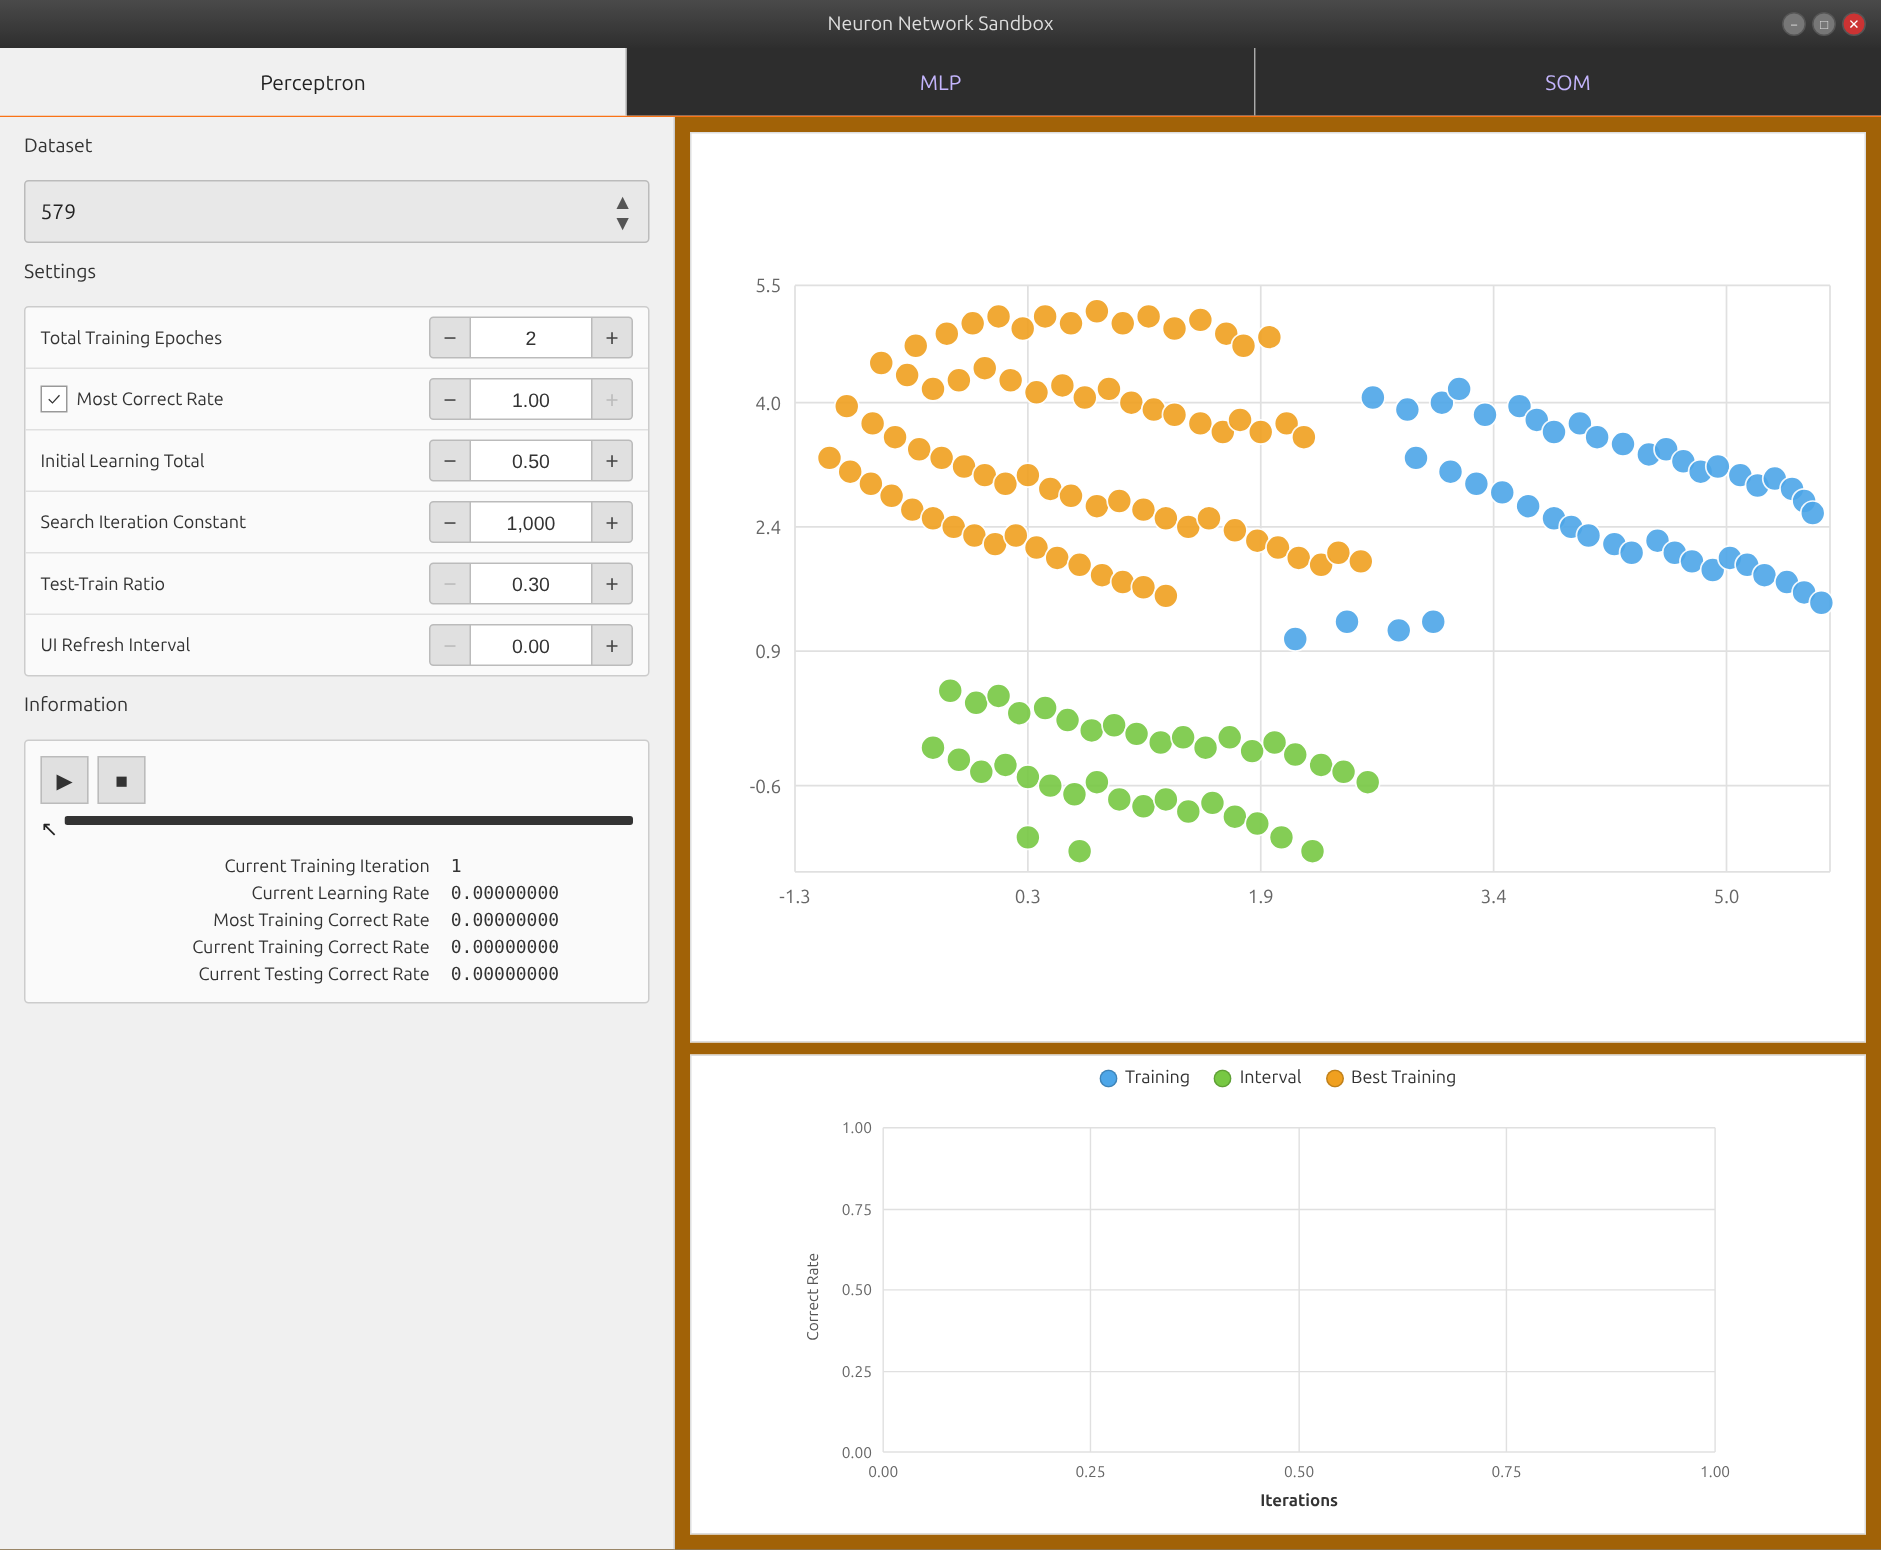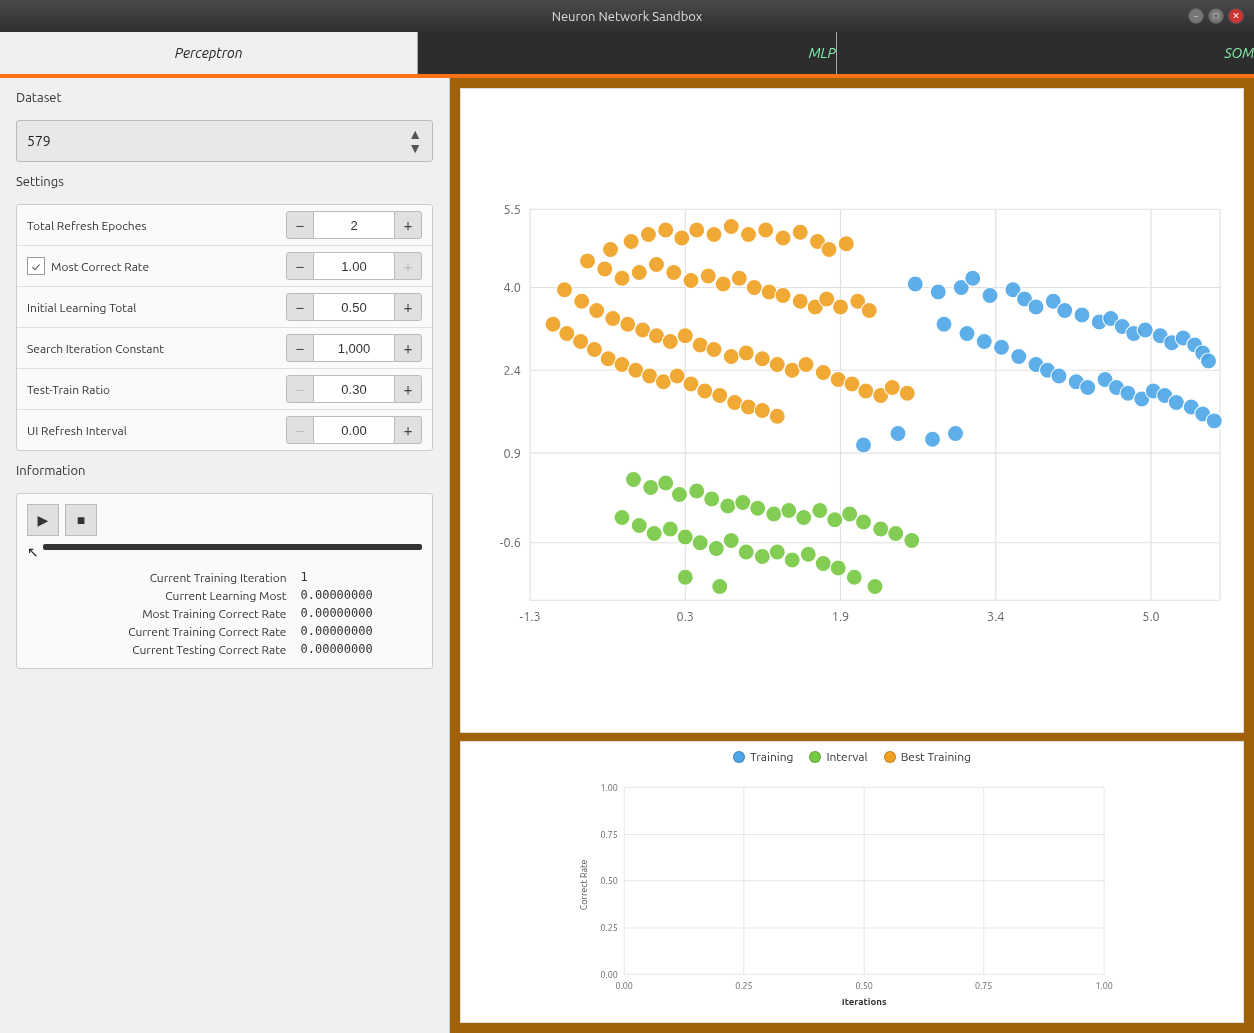--- a/index.html
+++ b/index.html
@@ -46,40 +46,38 @@
     .tb-close { background: #cc3333; color: #fff; }
     .main-content {
       background: #f0f0f0;
       height: calc(100% - 32px);
       display: flex;
       flex-direction: column;
     }
     .tabs {
       display: flex;
       height: 46px;
-      border-bottom: 4px solid #f97316;
-      font-style: italic;
+      border-bottom: 1px solid #f97316;
     }
     .tab {
       flex: 1;
       display: flex;
       align-items: center;
       justify-content: center;
       cursor: pointer;
       font-size: 14px;
       border-right: 1px solid #aaa;
     }
     .tab.active {
       background: #f0f0f0;
       color: #222;
     }
     .tab.inactive {
       background: #2d2d2d;
-      color: #86efac;
-      justify-content: flex-end;
+      color: #c4b5fd;
     }
     .tab:last-child { border-right: none; }
     .body-area {
       display: flex;
       flex: 1;
       overflow: hidden;
     }
     .left-panel {
       width: 450px;
       min-width: 450px;
@@ -244,21 +242,21 @@
       gap: 8px;
       background: #a16207;
     }
     .chart-area {
       flex: 1;
       background: #fff;
       border: 1px solid #ddd;
       position: relative;
     }
     .chart-bottom {
-      height: 282px;
+      height: 320px;
       background: #fff;
       border: 1px solid #ddd;
       position: relative;
     }
     .scatter-svg {
       width: 100%;
       height: 100%;
     }
     .legend-item {
       display: flex;
@@ -307,21 +305,21 @@
           <span>▲</span>
           <span>▼</span>
         </div>
       </div>
 
       <div class="section-label">Settings</div>
       <div class="settings-box">
 
         <div class="setting-row">
           <div class="setting-name">
-            <span>Total Refresh Epoches</span>
+            <span>Total Training Epoches</span>
           </div>
           <div class="setting-controls">
             <div class="ctrl-btn">−</div>
             <input class="setting-value" value="2" readonly="" style="">
             <div class="ctrl-btn">+</div>
           </div>
         </div>
 
         <div class="setting-row">
           <div class="setting-name">
@@ -394,21 +392,21 @@
             <div class="progress-bar-fill"></div>
           </div>
         </div>
         <table class="info-table">
           <tbody>
           <tr>
             <td>Current Training Iteration</td>
             <td>1</td>
           </tr>
           <tr>
-            <td>Current Learning Most</td>
+            <td>Current Learning Rate</td>
             <td>0.00000000</td>
           </tr>
           <tr>
             <td>Most Training Correct Rate</td>
             <td>0.00000000</td>
           </tr>
           <tr>
             <td>Current Training Correct Rate</td>
             <td>0.00000000</td>
           </tr>

